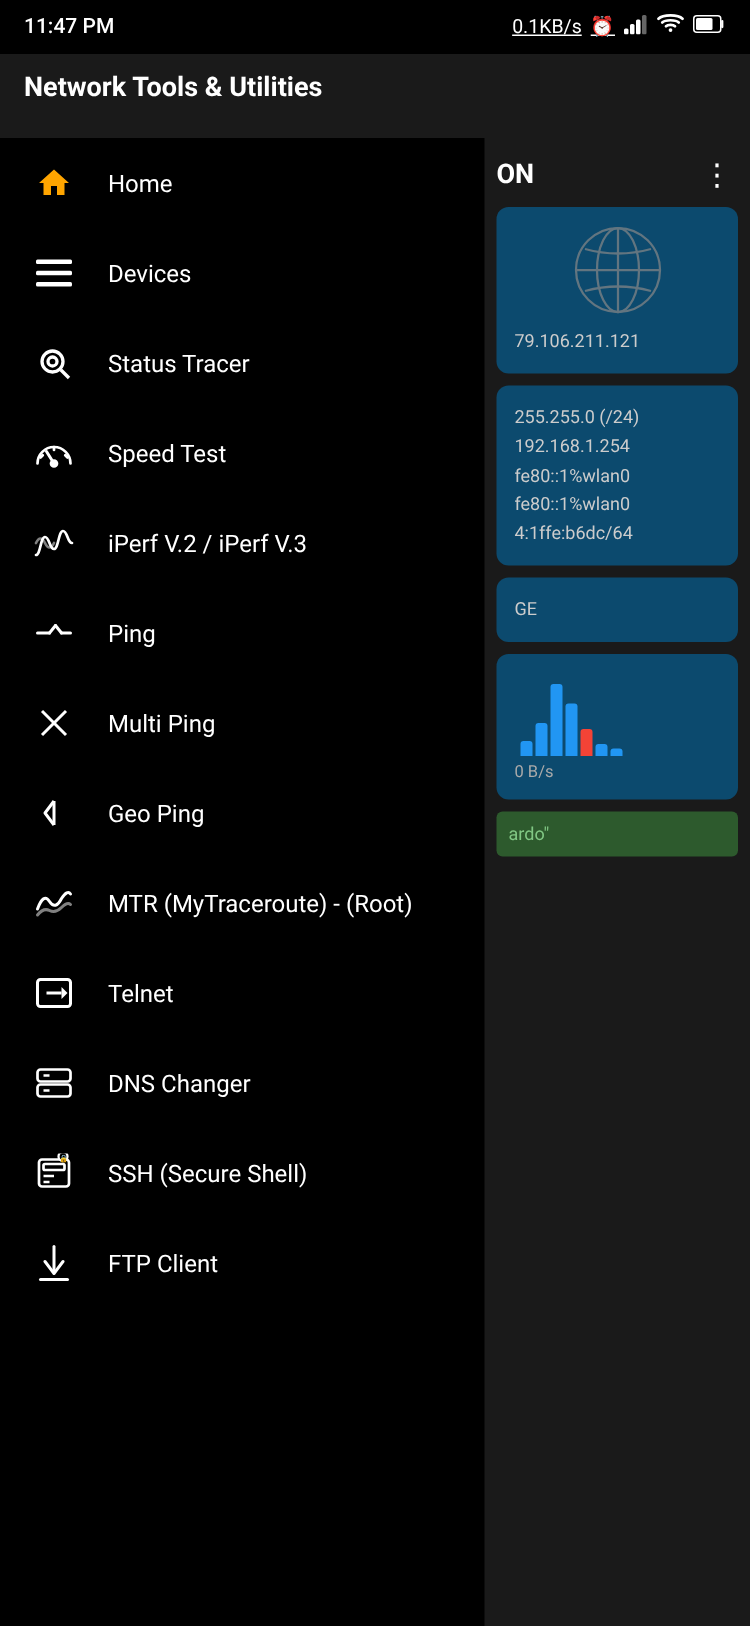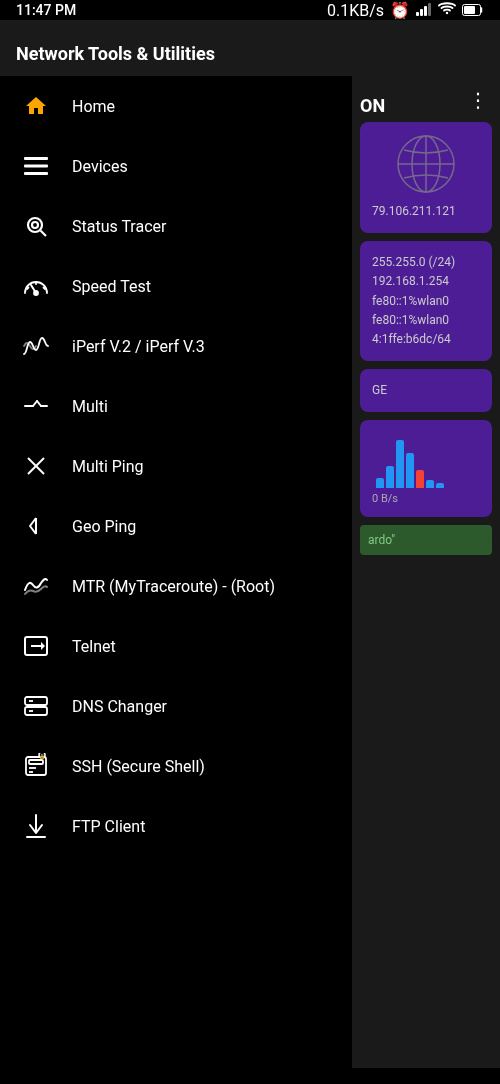--- a/index.html
+++ b/index.html
@@ -16,63 +16,64 @@
       overflow: hidden;
       position: relative;
     }
 
     
     .status-bar {
       display: flex;
       justify-content: space-between;
       align-items: center;
       padding: 8px 16px;
-      height: 20px;
+      height: 36px;
       background: #000;
     }
 
     .status-time {
       color: #fff;
       font-size: 14px;
       font-weight: 500;
     }
 
     .status-right {
       display: flex;
       align-items: center;
       gap: 6px;
       color: #fff;
-      font-size: 16px;
+      font-size: 13px;
+      text-decoration: underline;
     }
 
     
     .header {
       display: flex;
-      align-items: flex-end;
+      align-items: flex-start;
       padding: 12px 16px;
       background: #1a1a1a;
       height: 56px;
     }
 
     .header-title {
       color: #fff;
       font-size: 18px;
       font-weight: bold;
       flex: 1;
     }
 
     
     .main-layout {
       display: flex;
       height: calc(1084px - 92px);
     }
 
     
     .drawer {
-      width: 352px;
+      width: 323px;
       background: #000;
       overflow-y: auto;
       flex-shrink: 0;
     }
 
     .drawer::-webkit-scrollbar {
       display: none;
     }
 
     .nav-item {
@@ -102,21 +103,21 @@
 
     
     .content-panel {
       flex: 1;
       background: #1a1a1a;
       overflow: hidden;
       padding: 8px;
     }
 
     .content-card {
-      background: #4c1d95;
+      background: #0c4a6e;
       border-radius: 8px;
       padding: 12px;
       margin-bottom: 8px;
       overflow: hidden;
     }
 
     .content-text {
       color: #ccc;
       font-size: 12px;
       line-height: 1.6;
@@ -281,21 +282,21 @@
 
     <div class="nav-item">
       <div class="nav-icon">
         <svg width="26" height="18" viewBox="0 0 26 18" fill="none" stroke="white" stroke-width="2">
           <line x1="2" y1="9" x2="10" y2="9" stroke-linecap="round"></line>
           <line x1="10" y1="9" x2="14" y2="4" stroke-linecap="round"></line>
           <line x1="14" y1="4" x2="18" y2="9" stroke-linecap="round"></line>
           <line x1="18" y1="9" x2="24" y2="9" stroke-linecap="round"></line>
         </svg>
       </div>
-      <span class="nav-label">Multi</span>
+      <span class="nav-label">Ping</span>
     </div>
 
     <div class="nav-item">
       <div class="nav-icon">
         <svg width="24" height="24" viewBox="0 0 24 24" fill="none" stroke="white" stroke-width="2">
           <line x1="4" y1="4" x2="20" y2="20"></line>
           <line x1="20" y1="4" x2="4" y2="20"></line>
         </svg>
       </div>
       <span class="nav-label">Multi Ping</span>
@@ -368,21 +369,21 @@
           <line x1="3" y1="24" x2="21" y2="24" stroke-linecap="round"></line>
         </svg>
       </div>
       <span class="nav-label">FTP Client</span>
     </div>
 
   </nav>
 
   <div class="content-panel">
 
-    <div style="display:flex; justify-content:space-between; align-items:flex-end; margin-bottom:6px;">
+    <div style="display:flex; justify-content:space-between; align-items:center; margin-bottom:6px;">
       <span style="color:#fff; font-size:18px; font-weight:bold;">ON</span>
       <span class="three-dot">⋮</span>
     </div>
 
     <div class="content-card">
       <div class="globe-icon-container">
         <svg class="globe-svg" viewBox="0 0 60 60" fill="none" stroke="#888" stroke-width="1.5">
           <circle cx="30" cy="30" r="28" stroke="#888"></circle>
           <ellipse cx="30" cy="30" rx="14" ry="28" stroke="#888"></ellipse>
           <line x1="2" y1="30" x2="58" y2="30"></line>

